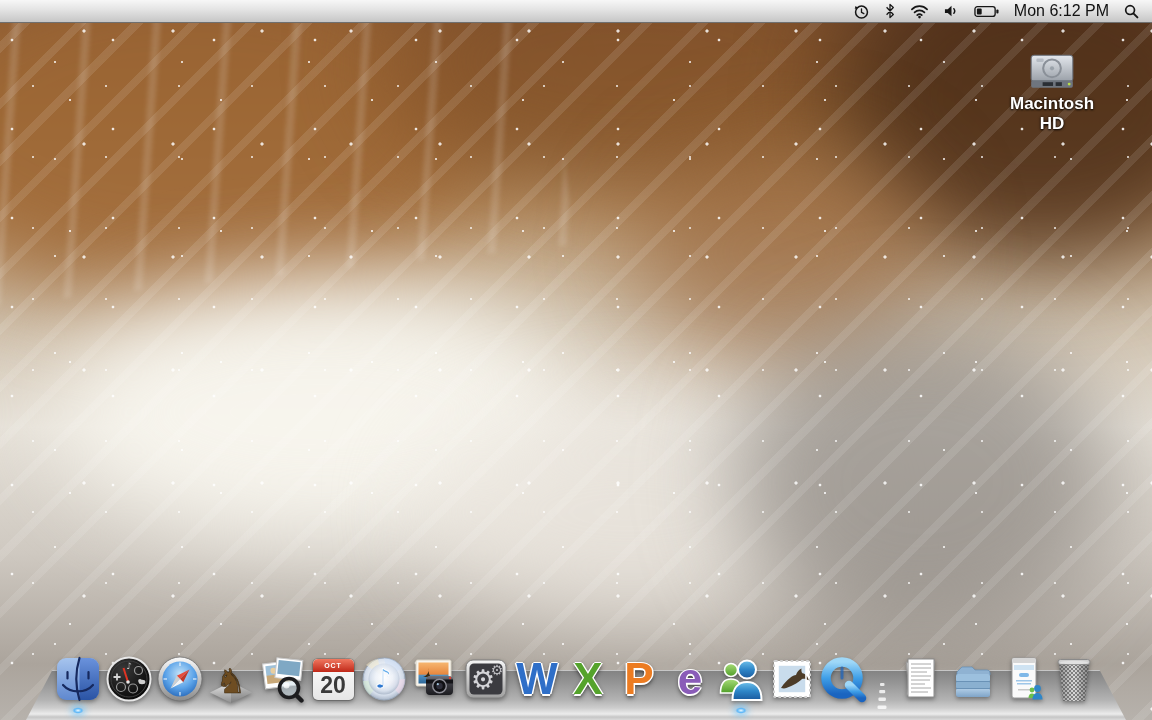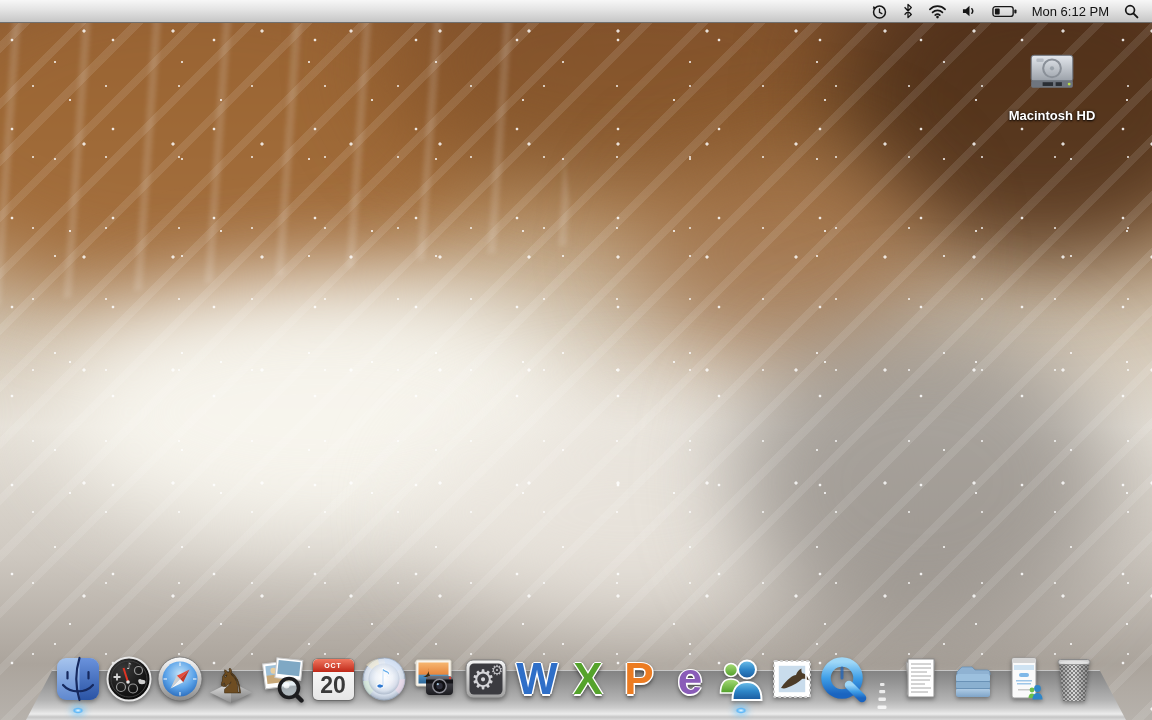--- a/index.html
+++ b/index.html
@@ -36,26 +36,26 @@
   .menubar{position:absolute;left:0;top:0;right:0;height:22px;z-index:50;
     background:linear-gradient(180deg,#f7f7f7 0%,#e3e3e3 45%,#c6c6c6 100%);
     border-bottom:1px solid #6f6f6f;display:flex;align-items:center;
     font-size:13px;color:#111;}
   .mb-left{display:flex;align-items:center;height:100%;}
   .mb-apple{padding:0 13px 0 14px;display:flex;align-items:center;height:100%;cursor:default;}
   .mb-app{font-weight:bold;padding:0 12px;height:100%;display:flex;align-items:center;}
   .mb-item{padding:0 11px;height:100%;display:flex;align-items:center;}
   .mb-right{margin-left:auto;display:flex;align-items:center;height:100%;gap:15px;padding-right:13px;}
   .mb-ic{display:flex;align-items:center;height:100%;}
-  .mb-clock{font-size:13px;white-space:nowrap;}
+  .mb-clock{font-size:16px;white-space:nowrap;}
 
   
   .desktop-icon{position:absolute;top:30px;right:48px;width:104px;text-align:center;z-index:10;cursor:default;}
   .desktop-icon svg{display:block;margin:0 auto;}
-  .di-label{margin-top:16px;font-size:13px;font-weight:bold;color:#fff;
+  .di-label{margin-top:2px;font-size:17px;font-weight:bold;color:#fff;
     text-shadow:0 1px 2px rgba(0,0,0,.85),0 0 3px rgba(0,0,0,.6);}
 
   
   .dock{position:absolute;left:0;right:0;bottom:0;height:78px;z-index:40;}
   .shelf{position:absolute;bottom:0;left:26px;right:26px;height:50px;
     clip-path:polygon(2.4% 0,97.6% 0,100% 100%,0 100%);
     background:linear-gradient(180deg,#828282 0%,#979797 28%,#b3b3b3 60%,
       #cdcdcd 76%,#ececec 88%,#c6c6c6 94%,#dadada 100%);
     box-shadow:inset 0 1px 0 rgba(255,255,255,.55);}
   .dock-icons{position:absolute;left:50%;transform:translateX(-50%);bottom:17px;

